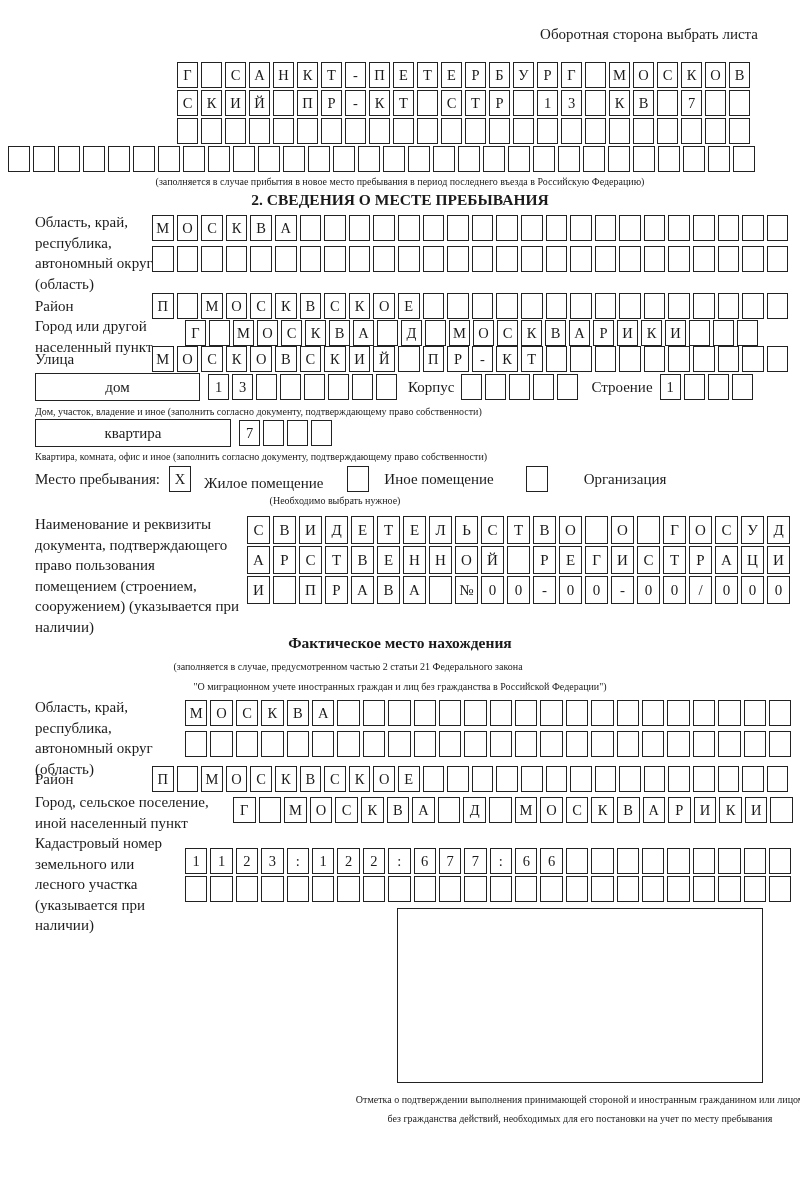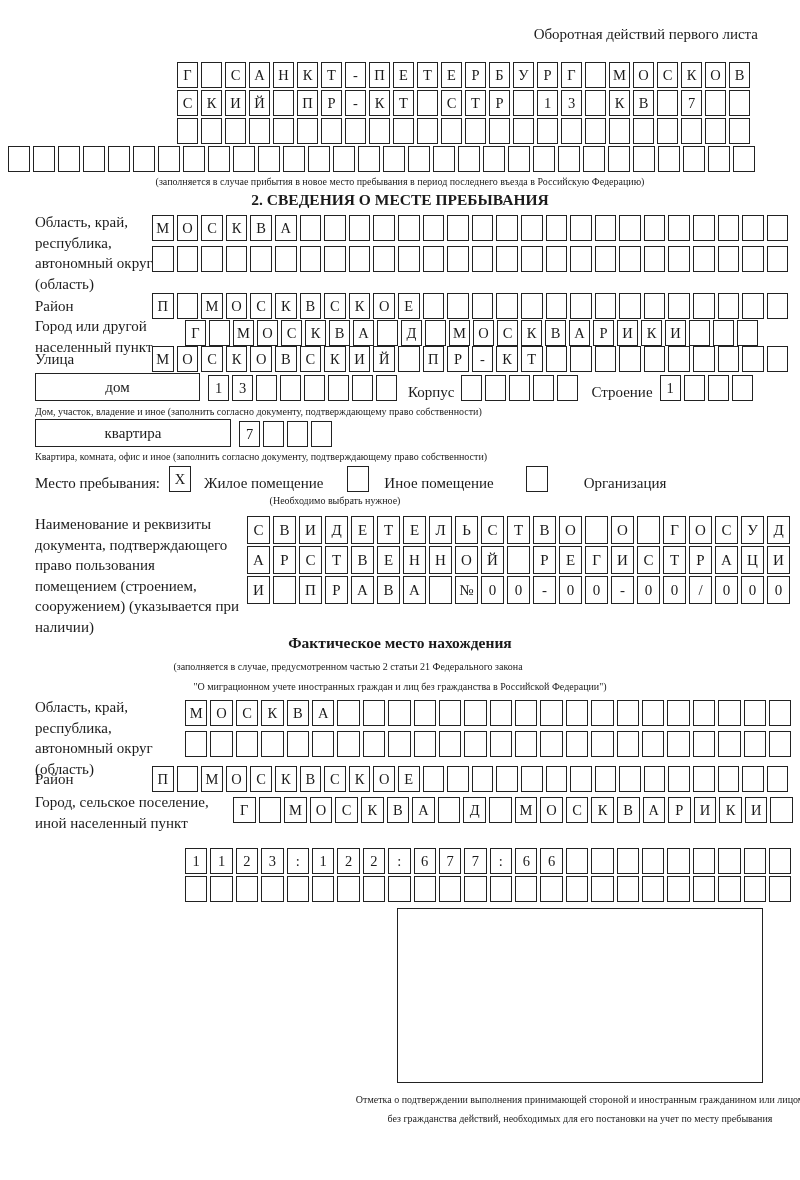--- a/index.html
+++ b/index.html
@@ -17,38 +17,38 @@
   .cell{
     box-sizing:border-box;flex:0 0 auto;width:21px;height:26px;
     border:1.7px solid #222;display:flex;align-items:center;justify-content:center;
     font-size:14.5px;background:#fff;
   }
   .p25f .cell{width:22px;}
   .p246 .cell{width:21.6px;}
   .p26d .cell{width:23px;height:28px;font-size:15px;}
   .p254 .cell{width:22.4px;}
   .p256 .cell{width:22.6px;}
-  .hrow{display:flex;align-items:flex-end;}
+  .hrow{display:flex;align-items:center;}
   .textbox{
     box-sizing:border-box;border:1.7px solid #222;height:28px;
     display:flex;align-items:center;justify-content:center;font-size:15px;background:#fff;
   }
   .checkbox{
     box-sizing:border-box;width:22px;height:26px;border:1.7px solid #222;
     display:flex;align-items:center;justify-content:center;font-size:14.5px;background:#fff;
   }
   .stamp-box{box-sizing:border-box;border:1.8px solid #222;background:#fff;}
   .inline-lbl{font-size:15px;}
 </style>
 </head>
 <body>
 
 <div class="page">
 
-  <div class="abs lbl" style="top:24px;right:42px;">Оборотная действий первого листа</div>
+  <div class="abs lbl" style="top:24px;right:42px;">Оборотная сторона выбрать листа</div>
 
   <div class="abs cells" style="top:62px;left:177px;">
       <span class="cell">Г</span>
       <span class="cell"></span>
       <span class="cell">С</span>
       <span class="cell">А</span>
       <span class="cell">Н</span>
       <span class="cell">К</span>
       <span class="cell">Т</span>
       <span class="cell">-</span>
@@ -533,20 +533,21 @@
       <span class="cell">К</span>
       <span class="cell">В</span>
       <span class="cell">А</span>
       <span class="cell">Р</span>
       <span class="cell">И</span>
       <span class="cell">К</span>
       <span class="cell">И</span>
       <span class="cell"></span>
     </div>
 
+  <div class="abs lbl" style="top:833px;left:35px;width:150px;">Кадастровый номер земельного или лесного участка (указывается при наличии)</div>
   <div class="abs cells p254" style="top:848px;left:185px;">
       <span class="cell">1</span>
       <span class="cell">1</span>
       <span class="cell">2</span>
       <span class="cell">3</span>
       <span class="cell">:</span>
       <span class="cell">1</span>
       <span class="cell">2</span>
       <span class="cell">2</span>
       <span class="cell">:</span>

